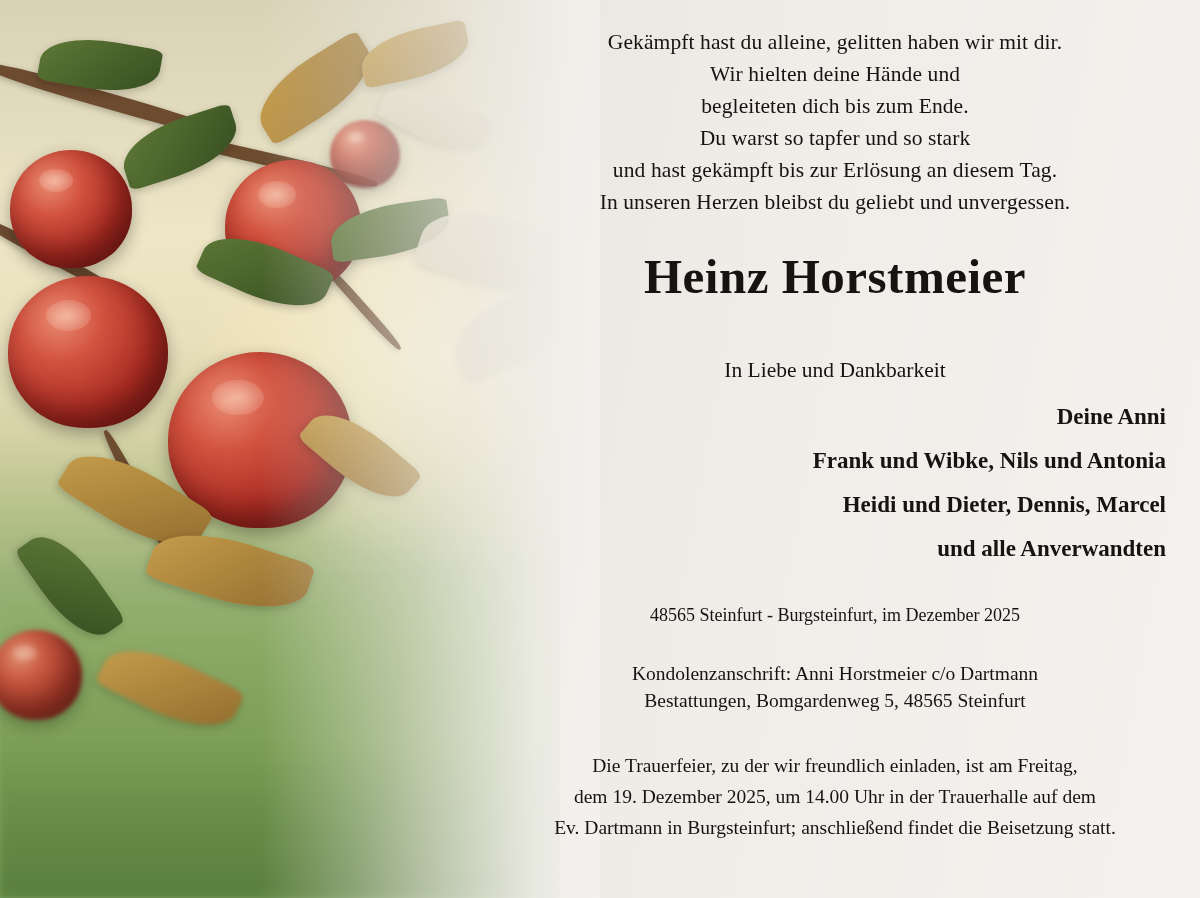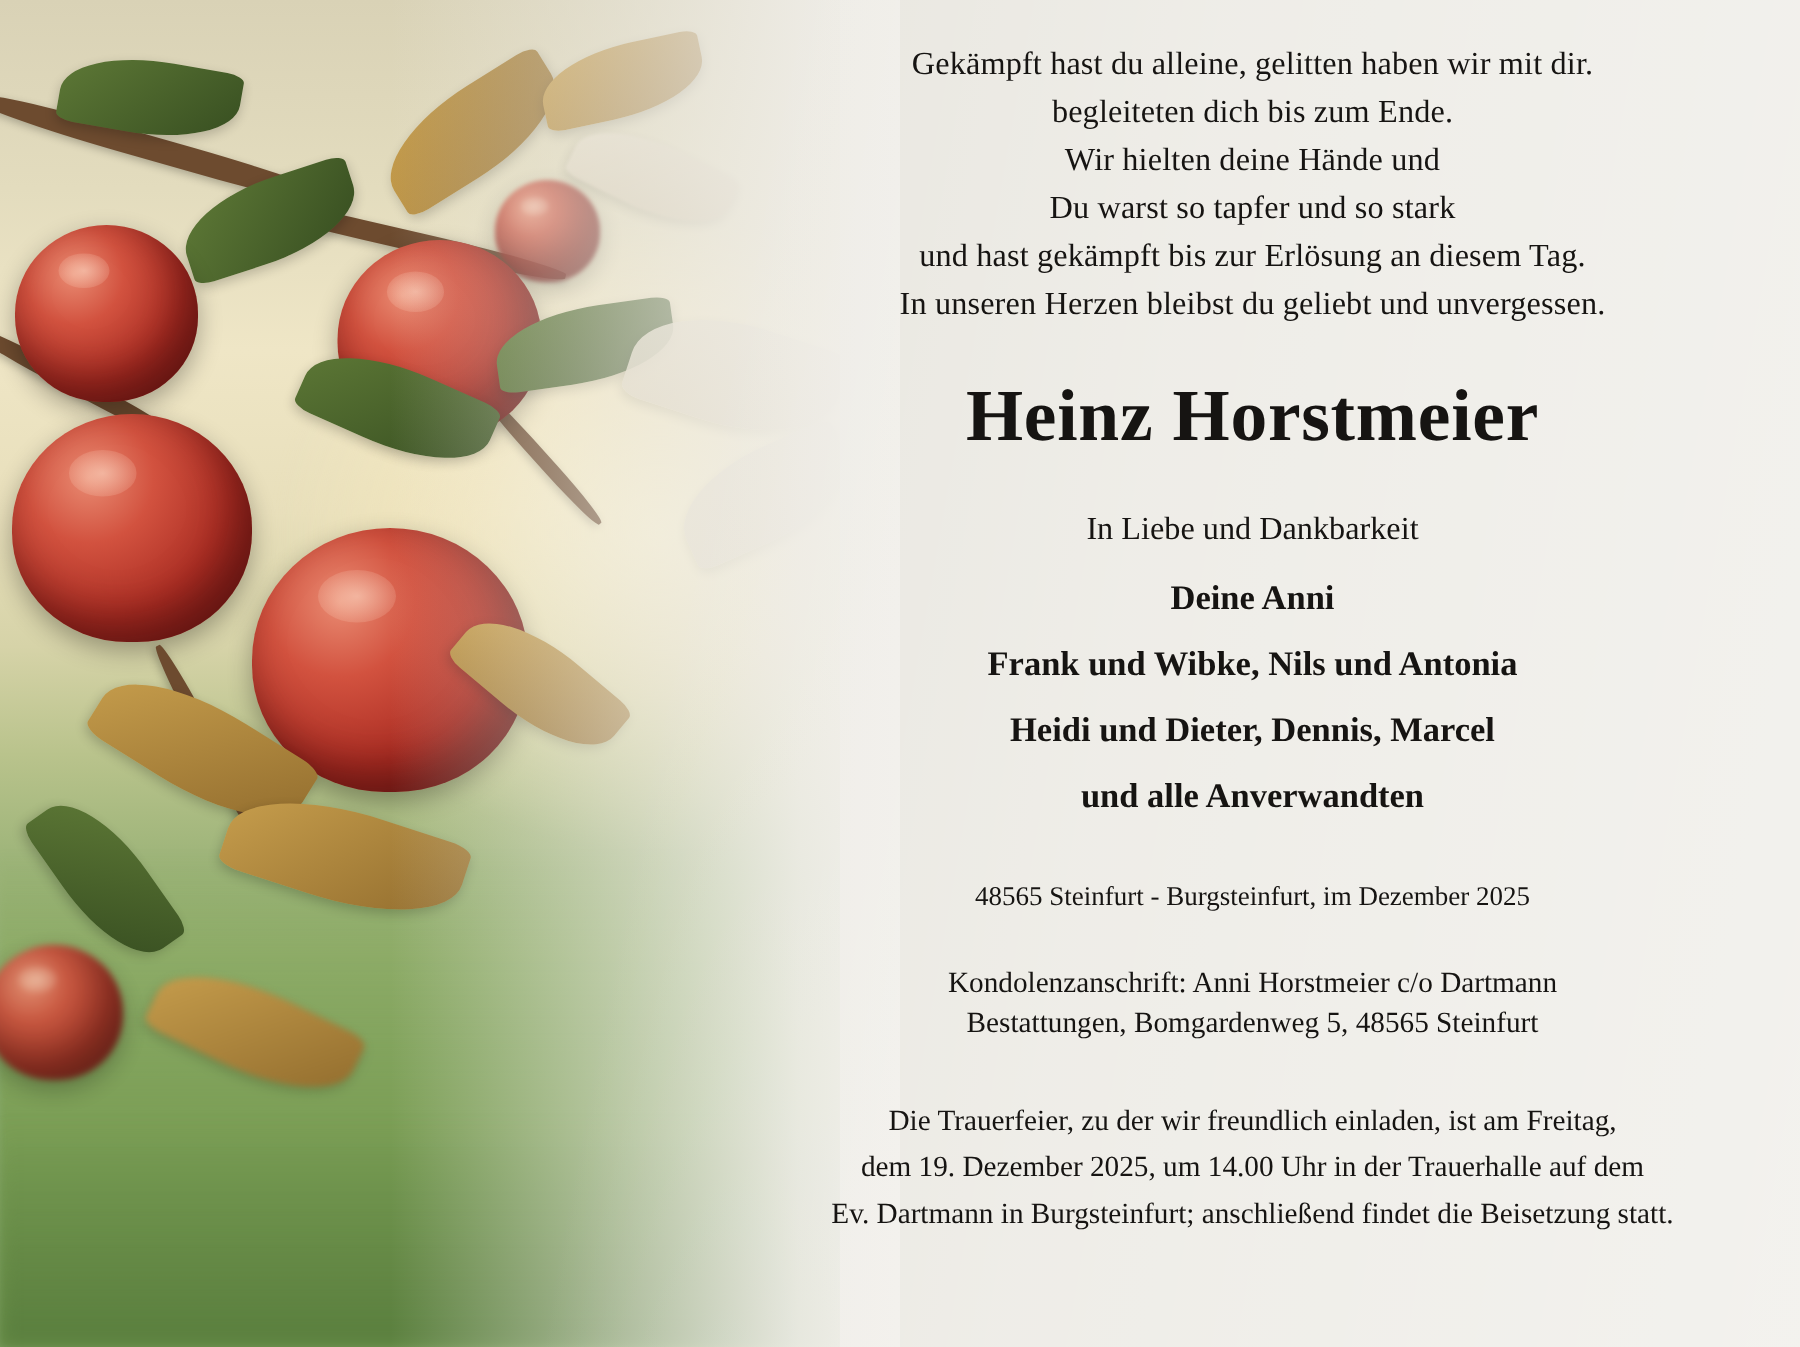--- a/index.html
+++ b/index.html
@@ -158,29 +158,30 @@
     font-weight: bold;
     letter-spacing: .5px;
   }
   .dates {
     margin-top: 10px;
     font-size: 27px;
     letter-spacing: .2px;
   }
   .dates .sep { display: inline-block; width: 14px; }
   .dedication {
-    margin-top: 34px;
+    margin-top: 52px;
     font-size: 21.5px;
     line-height: 26px;
   }
   .family {
     font-size: 23px;
     font-weight: bold;
     line-height: 44px;
     margin-top: 12px;
+    text-align: right;
   }
   .place {
     margin-top: 34px;
     font-size: 18px;
   }
   .condolence {
     margin-top: 34px;
     font-size: 19.5px;
     line-height: 27px;
   }
@@ -233,22 +234,22 @@
     <div class="leaf lo l13"></div>
   </div>
 
   <div class="photo-fade"></div>
   <div class="page-wash"></div>
 
   <div class="content">
 
     <div class="verse">
       <div>Gekämpft hast du alleine, gelitten haben wir mit dir.</div>
+      <div>Wir hielten deine Hände und</div>
       <div>begleiteten dich bis zum Ende.</div>
-      <div>Wir hielten deine Hände und</div>
       <div>Du warst so tapfer und so stark</div>
       <div>und hast gekämpft bis zur Erlösung an diesem Tag.</div>
       <div>In unseren Herzen bleibst du geliebt und unvergessen.</div>
     </div>
 
     <div class="name">Heinz Horstmeier</div>
 
 
     <div class="dedication">In Liebe und Dankbarkeit</div>
 

